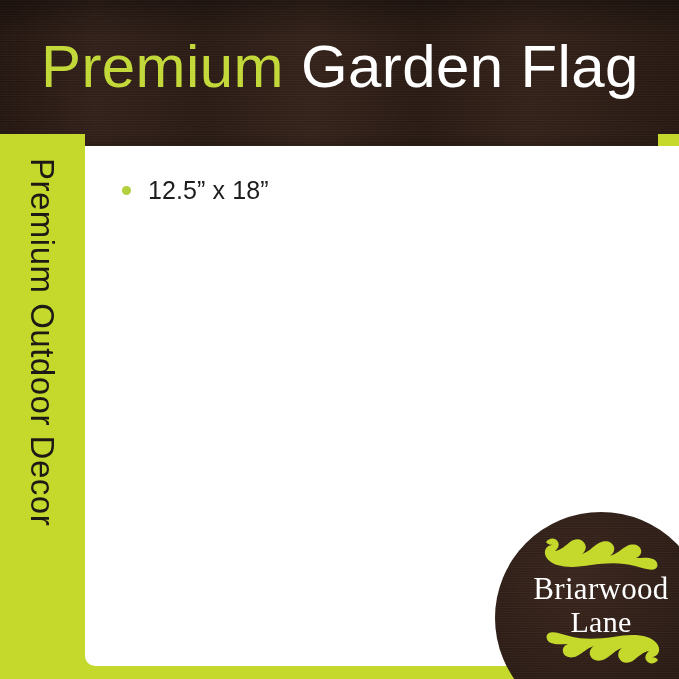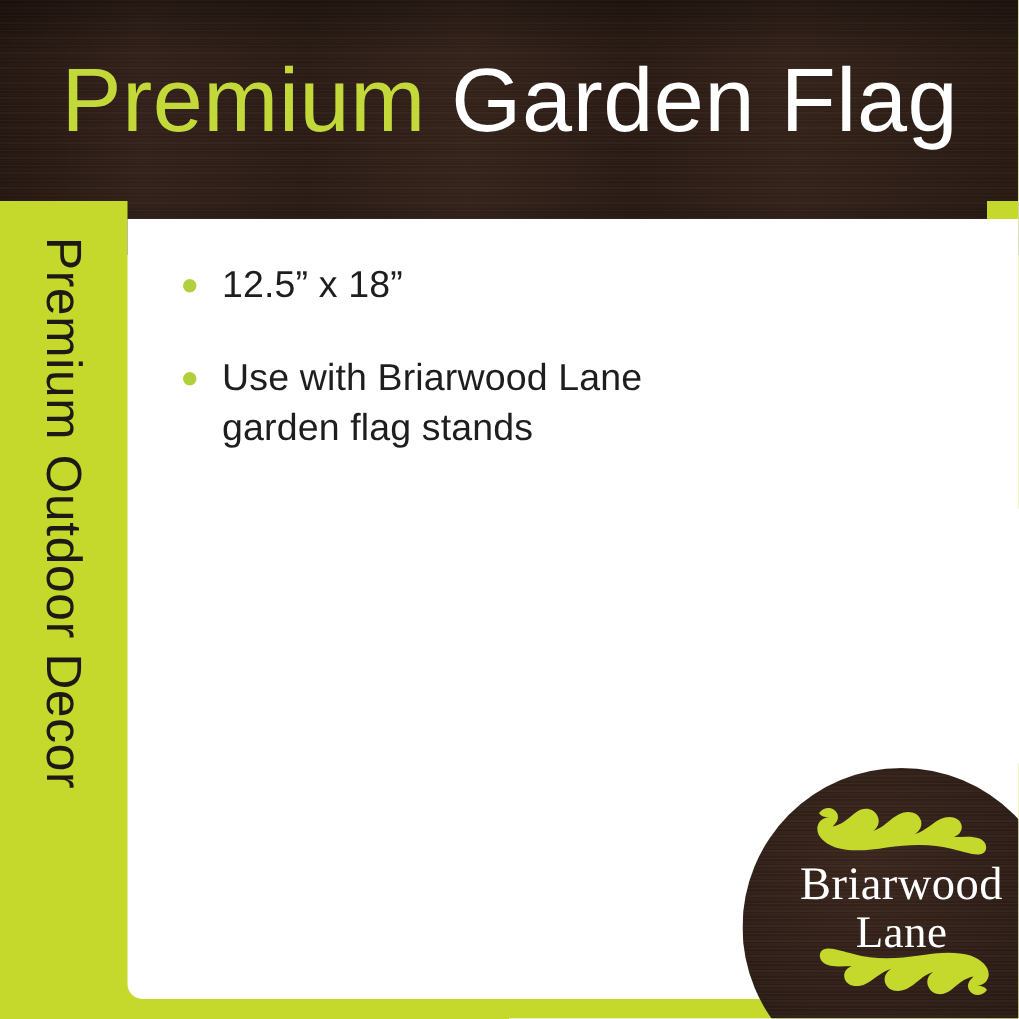--- a/index.html
+++ b/index.html
@@ -243,25 +243,20 @@
   <div class="right-strip"></div>
 
   <div class="bottom-bar"></div>
 
   <div class="panel">
     <ul class="feature-list">
       <li class="feature-item">
         <span class="feature-bullet"></span>
         <span class="feature-text">12.5” x 18”</span>
       </li>
-      <li class="feature-item">
-        <span class="feature-bullet"></span>
-        <span class="feature-text">Use with Briarwood Lane
-garden flag stands</span>
-      </li>
     </ul>
   </div>
 
   <div class="logo-badge">
     <div class="logo-inner">
 
       <svg class="leaf leaf-top" viewBox="0 0 118 34" aria-hidden="true">
         <path fill="#c5d92d" d="M3 6 C6 2, 12 1, 15 6 C17 10, 14 13, 12 15 C18 14, 22 10, 27 6 C32 2, 39 2, 42 8 C44 12, 42 16, 39 18 C46 16, 50 10, 56 7 C62 4, 69 5, 71 11 C72 15, 70 18, 67 20 C74 18, 78 13, 84 10 C90 7, 97 9, 98 14 C99 18, 96 21, 93 22 C99 22, 105 21, 110 23 C115 25, 116 31, 112 33 C108 35, 100 32, 92 30 C78 26, 62 27, 48 29 C36 31, 24 32, 14 29 C6 26, 1 21, 2 15 C3 11, 6 9, 10 9 C7 9, 4 8, 3 6 Z"></path>
       </svg>
 

